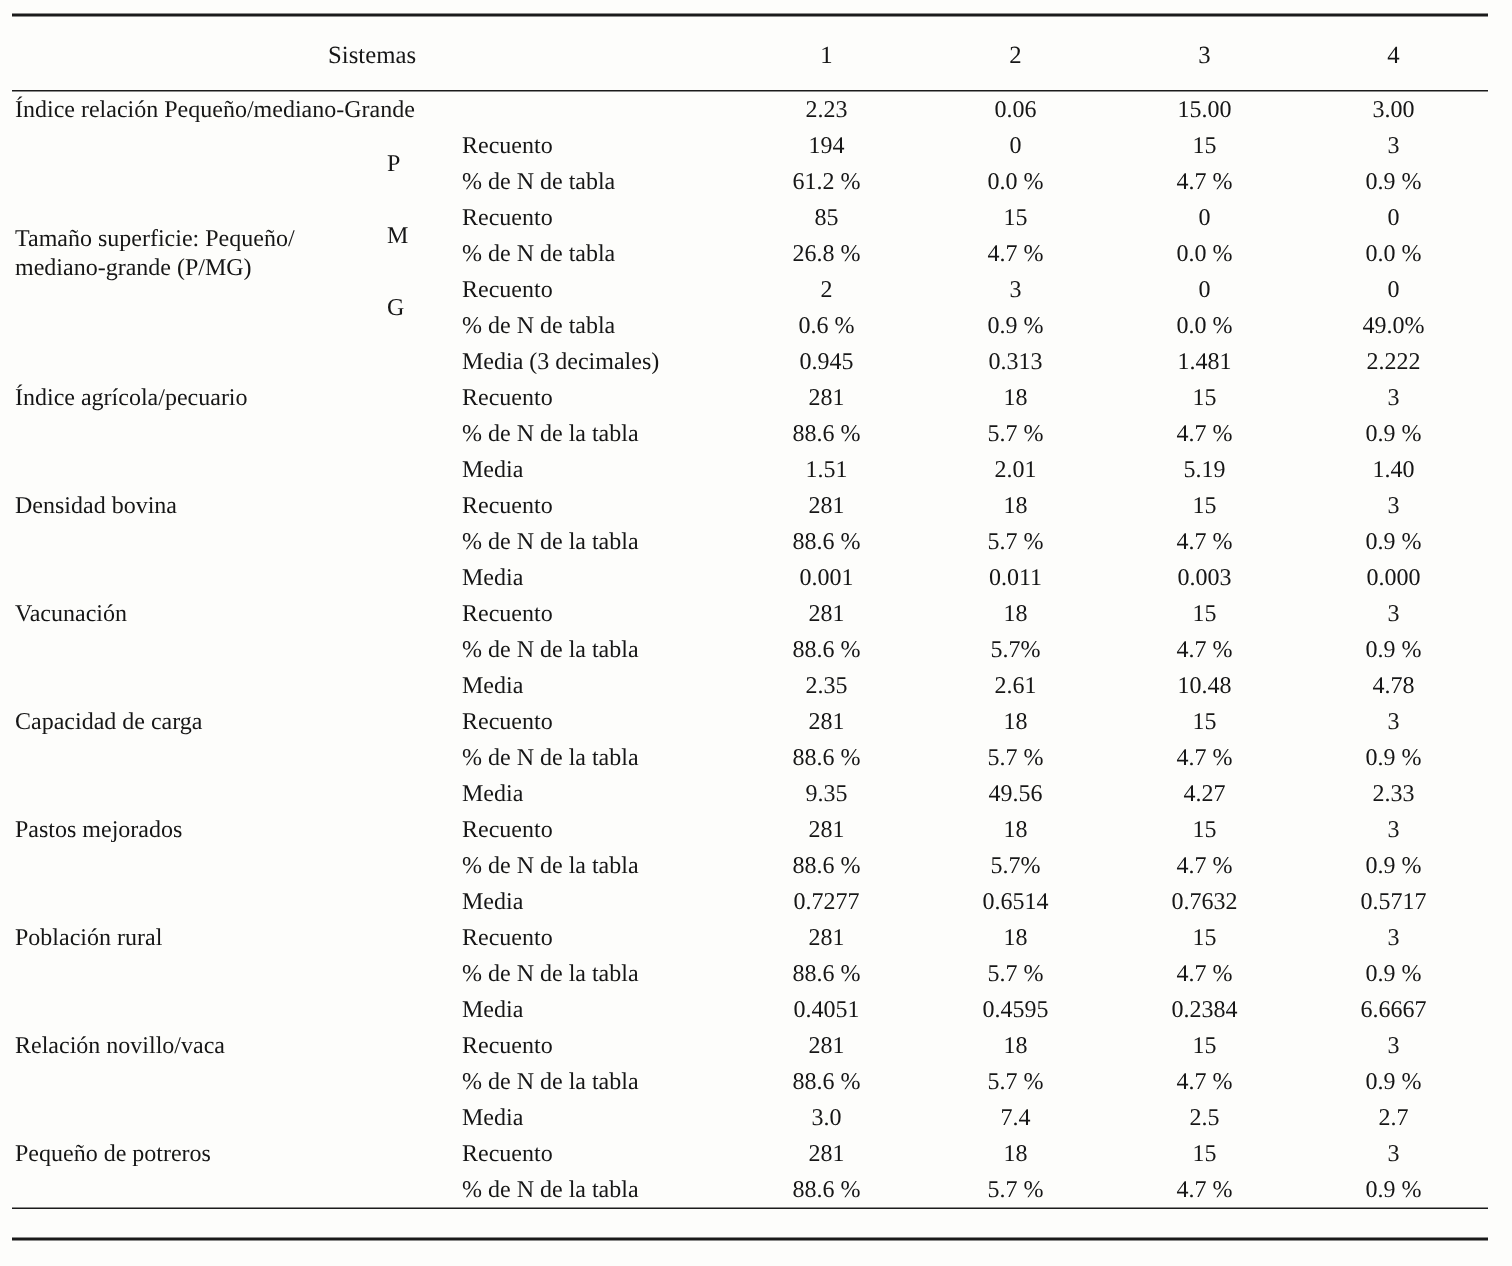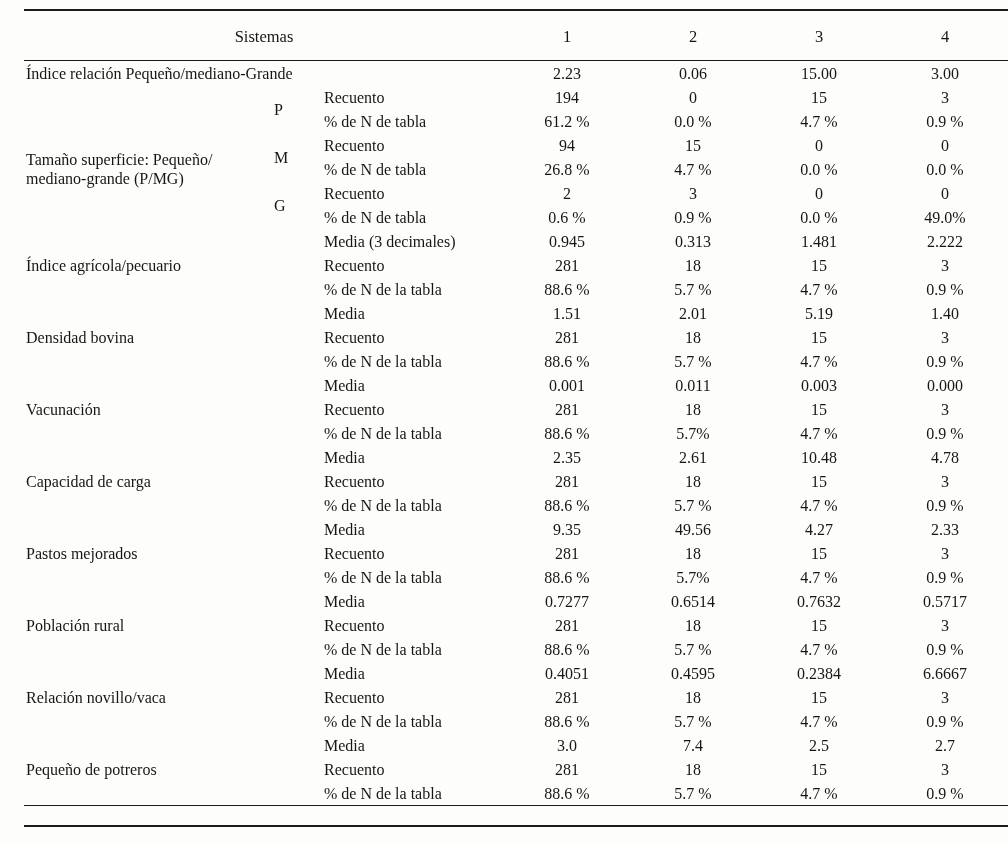--- a/index.html
+++ b/index.html
@@ -4,21 +4,21 @@
 <style>
   html, body { margin: 0; padding: 0; }
   body {
     width: 1008px;
     height: 844px;
     background: #fdfdfb;
     color: #161616;
     font-family: "Liberation Serif", "DejaVu Serif", serif;
     overflow: hidden;
   }
-  .page { padding: 9px 12px 0 24px; }
+  .page { padding: 9px 12px 0 8px; }
 
   table.stats {
     border-collapse: collapse;
     table-layout: fixed;
     width: 984px;
     font-size: 16px;
     border-top: 2px solid #1b1b1b;
   }
   col.c-var  { width: 240px; }
   col.c-sub  { width: 56px; }
@@ -97,21 +97,21 @@
         <tr>
           <td class="stat-label">% de N de tabla</td>
           <td class="value-cell">61.2 %</td>
           <td class="value-cell">0.0 %</td>
           <td class="value-cell">4.7 %</td>
           <td class="value-cell">0.9 %</td>
         </tr>
         <tr>
           <td class="sub-label" rowspan="2">M</td>
           <td class="stat-label">Recuento</td>
-          <td class="value-cell">94</td>
+          <td class="value-cell">85</td>
           <td class="value-cell">15</td>
           <td class="value-cell">0</td>
           <td class="value-cell">0</td>
         </tr>
         <tr>
           <td class="stat-label">% de N de tabla</td>
           <td class="value-cell">26.8 %</td>
           <td class="value-cell">4.7 %</td>
           <td class="value-cell">0.0 %</td>
           <td class="value-cell">0.0 %</td>

